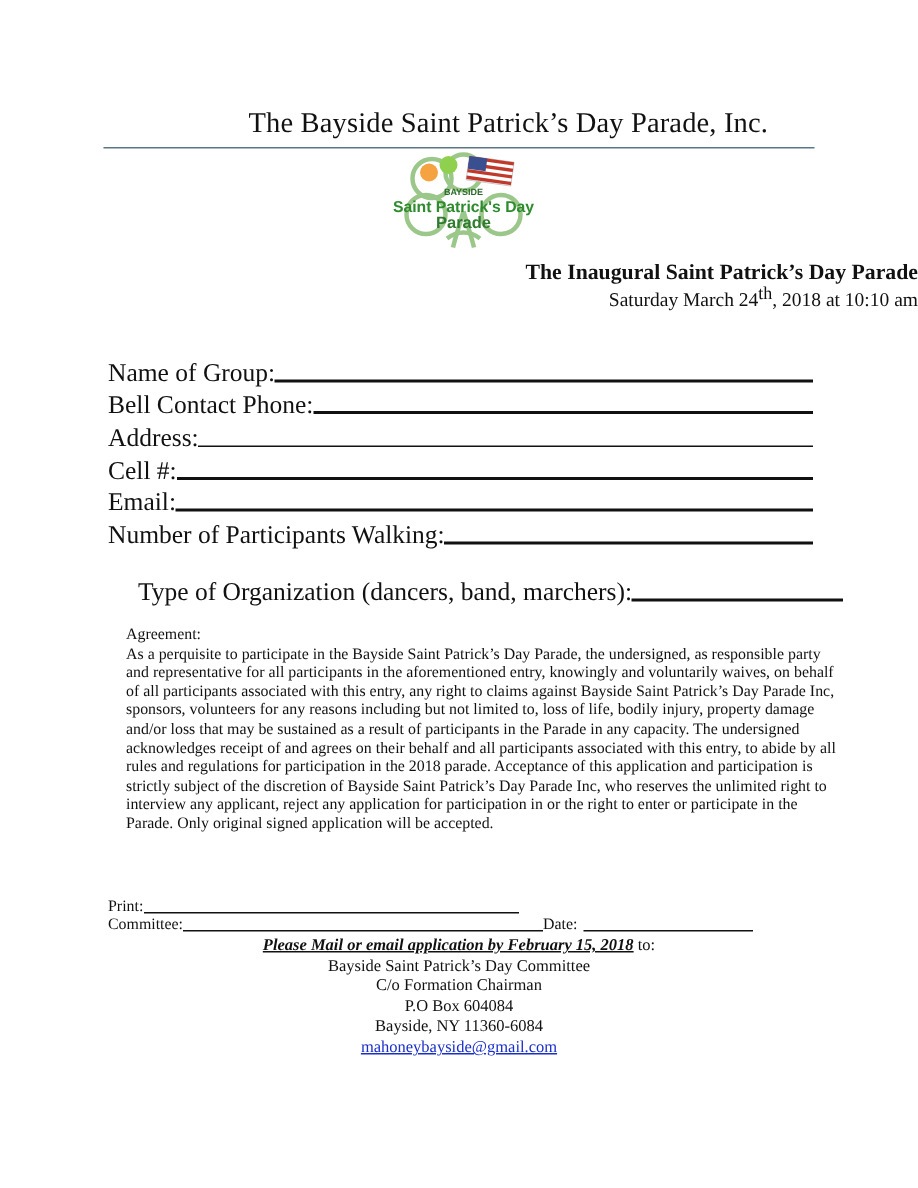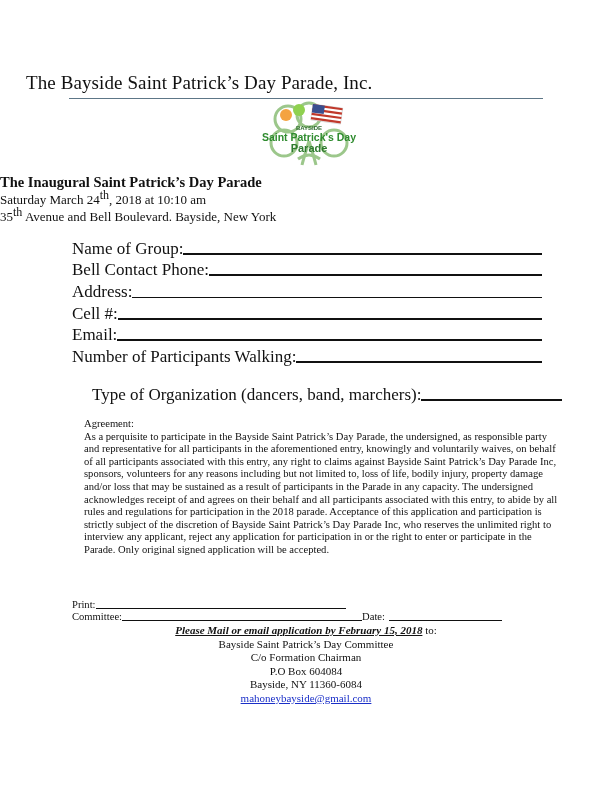--- a/index.html
+++ b/index.html
@@ -1,22 +1,22 @@
 <!DOCTYPE html>
 <html><head>
 <meta charset="utf-8">
 <style>
   html, body { margin: 0; padding: 0; background: #ffffff; }
   body { width: 612px; height: 792px; position: relative; overflow: hidden;
          font-family: "Liberation Serif", "DejaVu Serif", serif; color: #111; }
-  .org-title { position: absolute; top: 72px; left: 0; width: 512px; text-align: left;
-               font-size: 19px; letter-spacing: 0.1px; padding-left: 26px; }
+  .org-title { position: absolute; top: 72px; left: 0; width: 512px; text-align: right;
+               font-size: 19px; letter-spacing: 0.1px; }
   .rule { position: absolute; top: 98px; left: 69px; width: 474px; height: 1px; background: #5d7687; }
   .logo { position: absolute; top: 101px; left: 258px; width: 102px; height: 66px; }
-  .event { position: absolute; top: 174px; left: 0; width: 612px; text-align: left; }
+  .event { position: absolute; top: 174px; left: 0; width: 612px; text-align: right; }
   .event .title { font-weight: bold; font-size: 14.5px; line-height: 17px; }
   .event .line { font-size: 13px; line-height: 17px; }
   sup { font-size: 12px; vertical-align: 5px; line-height: 0; }
   .fields { position: absolute; top: 237px; left: 72px; width: 470px; }
   .field { display: flex; align-items: flex-end; font-size: 17px; height: 21.7px; line-height: 21px; }
   .field .lbl { white-space: nowrap; }
   .field .line-fill { flex: 1; border-bottom: 2px solid #111; height: 0; margin-bottom: 4px; }
   .field .line-fill.thin { border-bottom-width: 1px; }
   .type-field { position: absolute; top: 383px; left: 72px; width: 470px; margin-left: 20px; }
   .agreement { position: absolute; top: 418px; left: 84px; width: 476px; font-size: 10.6px; line-height: 12.6px;
@@ -61,21 +61,20 @@
     </g>
     <text x="51" y="29" text-anchor="middle" font-family="Liberation Sans, sans-serif" font-size="6" font-weight="bold" fill="#2e6b2e">BAYSIDE</text>
     <text x="51" y="40" text-anchor="middle" font-family="Liberation Sans, sans-serif" font-size="10.5" font-weight="bold" fill="#2e8b2e">Saint Patrick's Day</text>
     <text x="51" y="51" text-anchor="middle" font-family="Liberation Sans, sans-serif" font-size="11" font-weight="bold" fill="#2e7a2e">Parade</text>
   </svg>
 </div>
 
 <div class="event">
   <div class="title">The Inaugural Saint Patrick’s Day Parade</div>
   <div class="line"><span>Saturday March 24</span><sup>th</sup><span>, 2018 at 10:10 am</span></div>
-  <div class="line"><span>35</span><sup>th</sup><span> Avenue and Bell Boulevard. Bayside, New York</span></div>
 </div>
 
 <div class="fields">
   <div class="field">
     <span class="lbl">Name of Group:</span>
     <span class="line-fill"></span>
   </div>
   <div class="field">
     <span class="lbl">Bell Contact Phone:</span>
     <span class="line-fill"></span>

